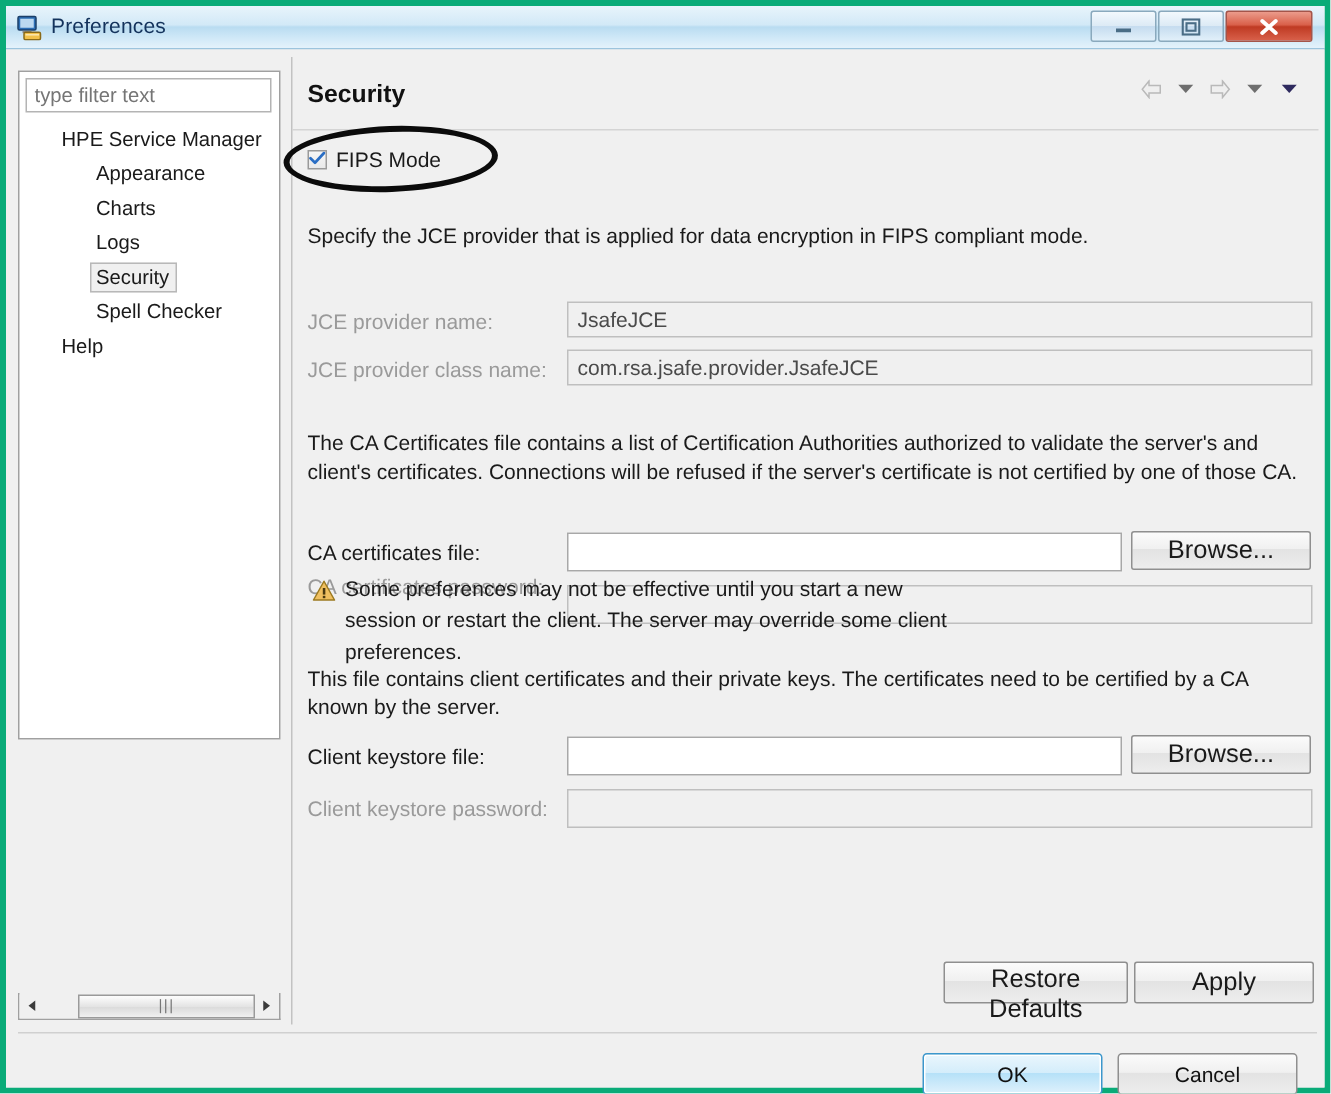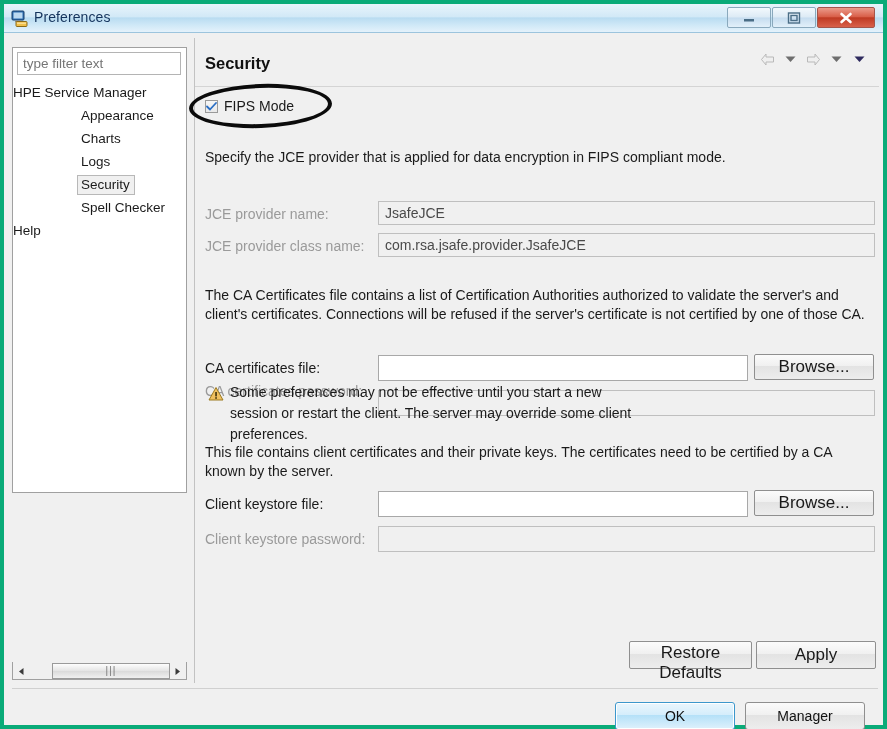--- a/index.html
+++ b/index.html
@@ -114,22 +114,22 @@
     left: 0; top: 33px;
     right: 0;
   }
   .tree-item {
     font-size: 13.5px;
     color: #1a1a1a;
     height: 23px;
     line-height: 23px;
     white-space: nowrap;
   }
-  .tree-l1 { }
-  .tree-l2 { padding-left: 68px; }
+  .tree-l1 { padding-left: 28px; }
+  .tree-l2 { padding-left: 51px; }
   .tree-item.selected > span {
     background: #f0f0f0;
     border: 1px solid #b8b8b8;
     padding: 1px 4px 2px 3px;
     margin-left: -4px;
   }
 
   
   #hscroll {
     position: absolute;
@@ -507,17 +507,17 @@
         </svg>
       </span>
       <div id="warn-text">Some preferences may not be effective until you start a new session or restart the client. The server may override some client preferences.</div>
 
       <button class="btn" style="left:434px; top:603px; width:123px; height:28px;">Restore Defaults</button>
       <button class="btn" style="left:561px; top:603px; width:120px; height:28px;">Apply</button>
     </div>
 
     <div id="bottom-rule"></div>
     <button id="ok-btn">OK</button>
-    <button id="cancel-btn">Manager</button>
+    <button id="cancel-btn">Cancel</button>
   </div>
 
   <div id="ellipse"></div>
 </div>
 
 </body></html>

